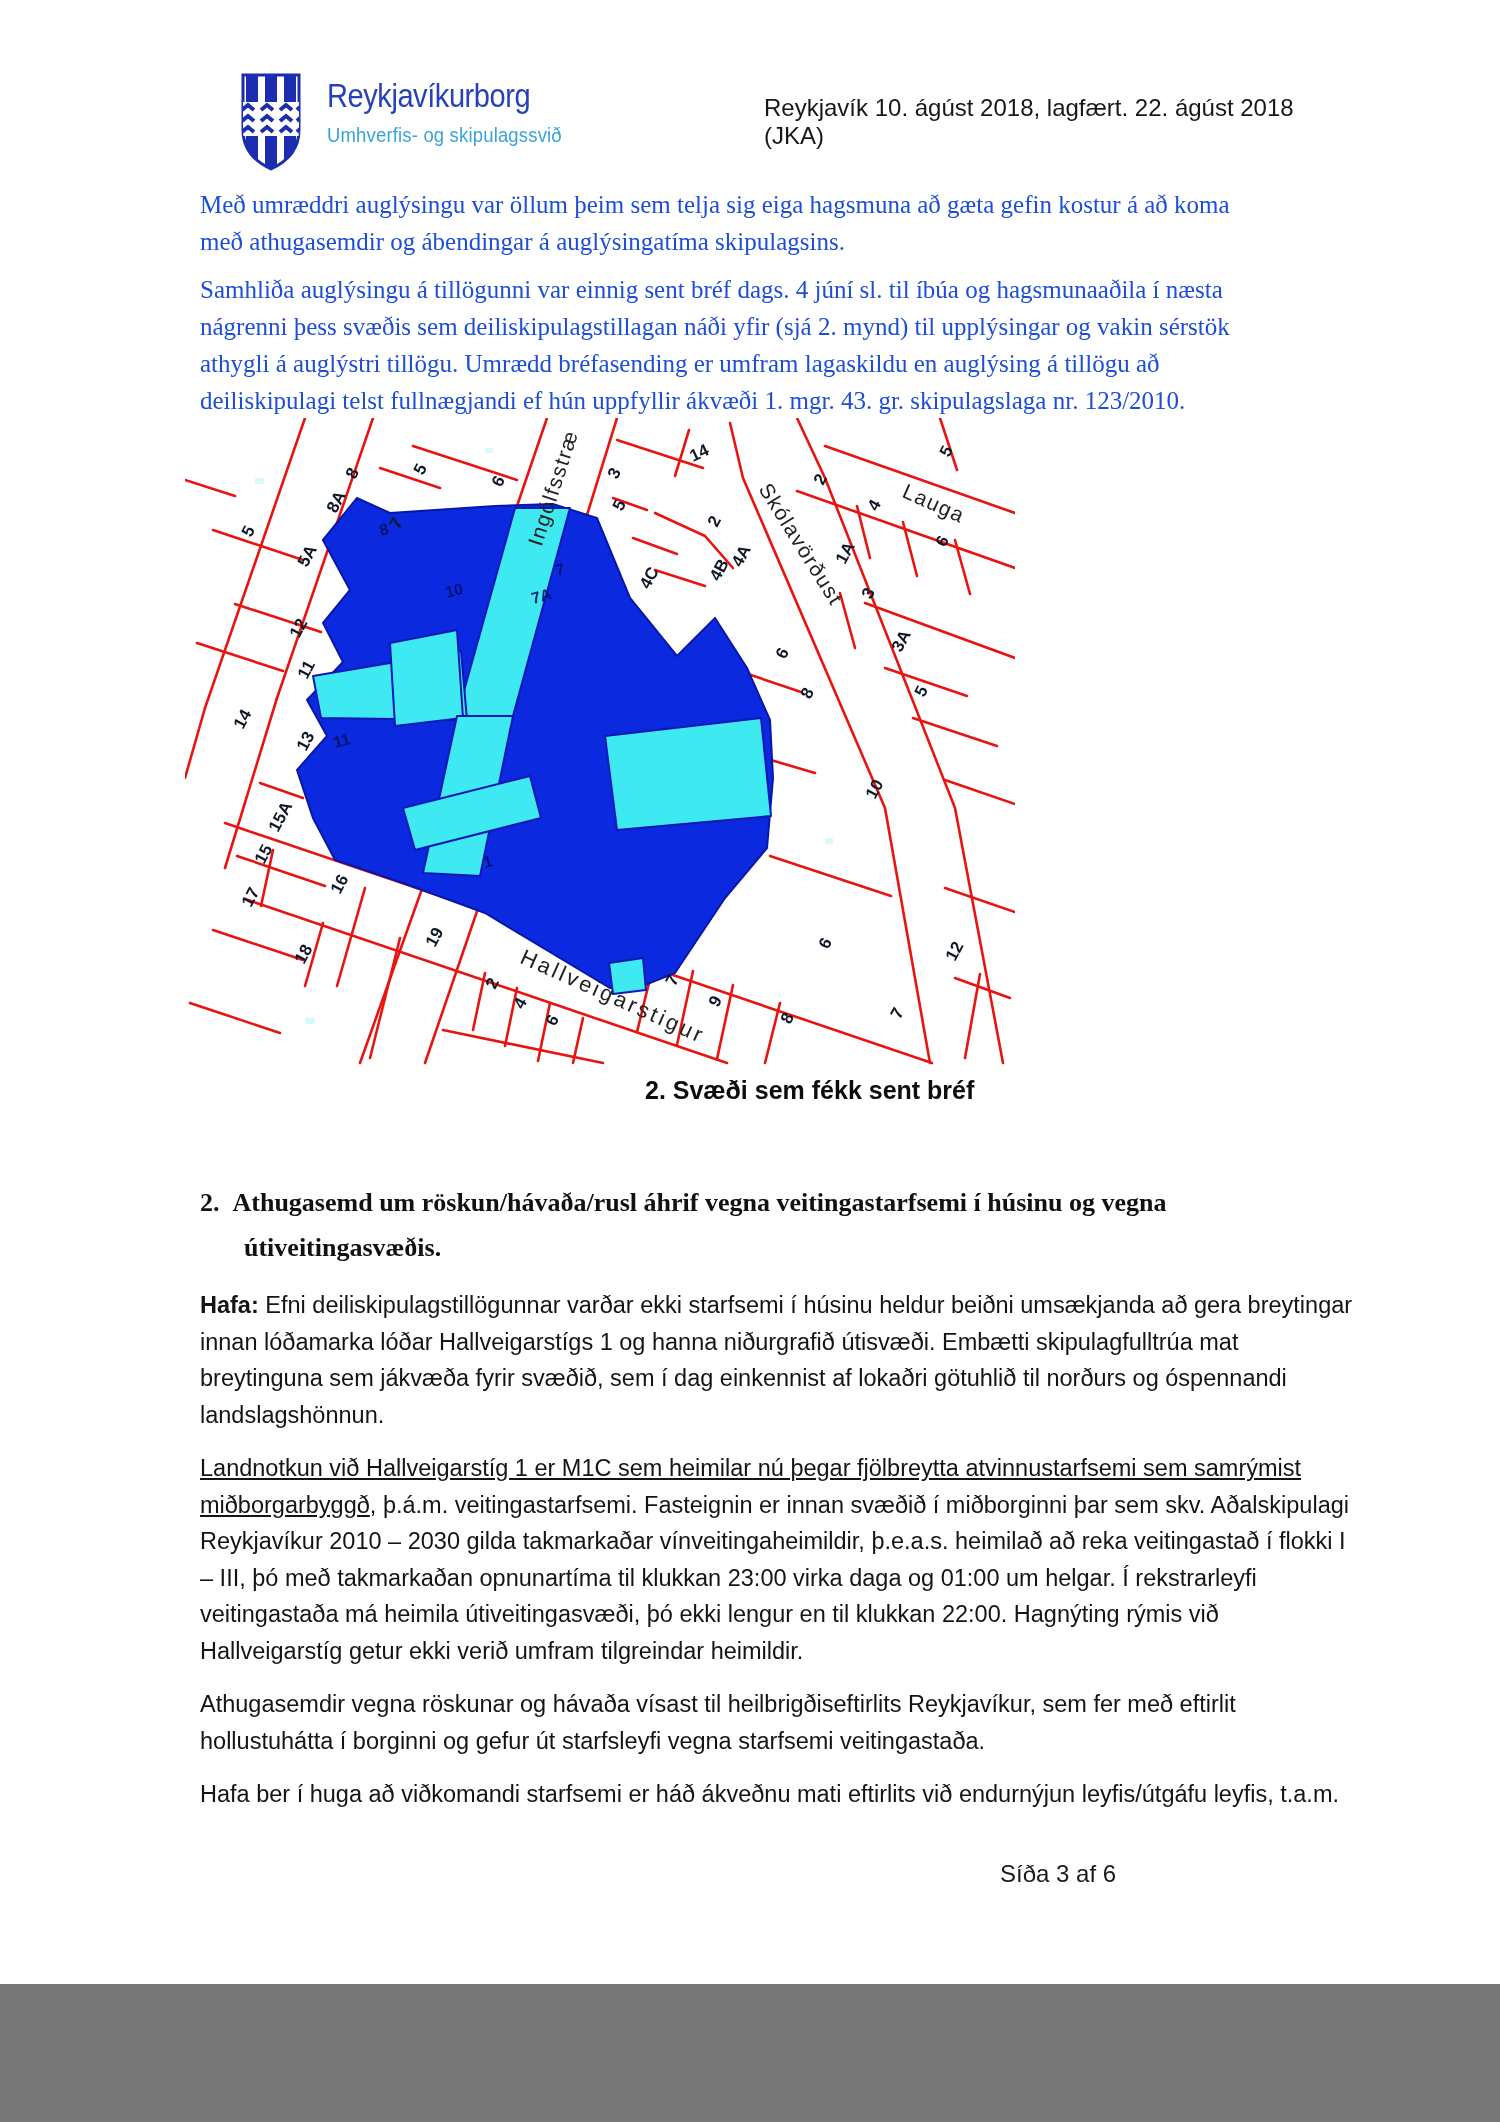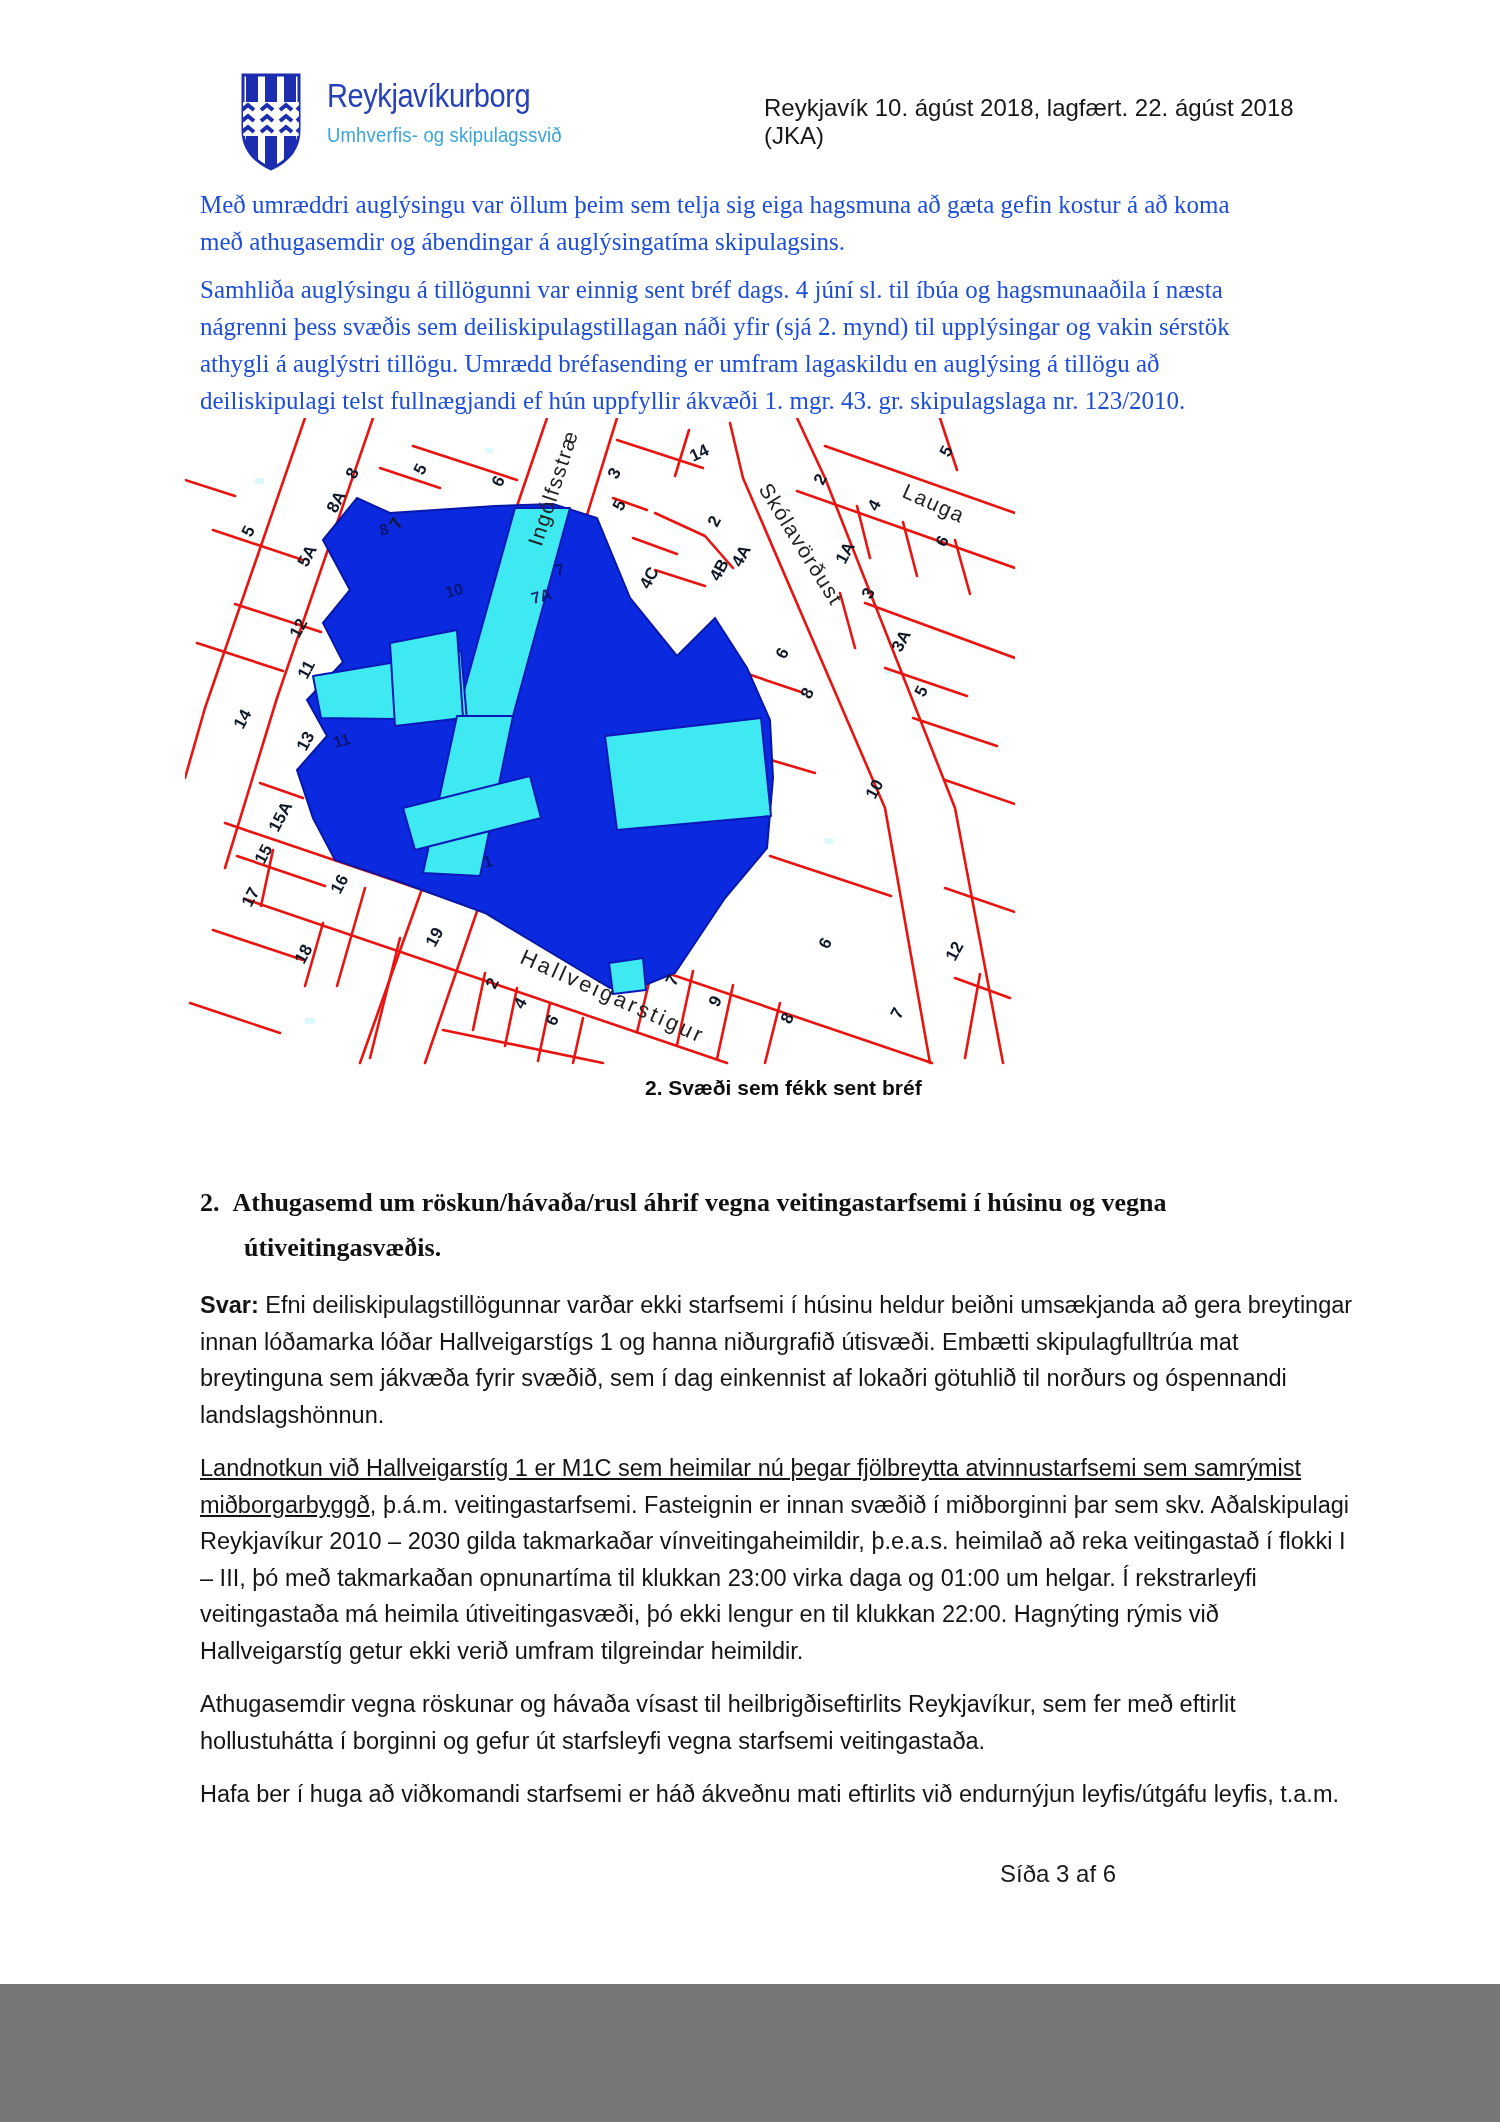--- a/index.html
+++ b/index.html
@@ -13,21 +13,21 @@
   .brand{position:absolute;left:327px;top:78px;line-height:1.1;transform:scaleX(.88);transform-origin:left top;}
   .brand-name{font-size:33px;color:#2742b8;letter-spacing:-.5px;}
   .brand-dept{font-size:21px;color:#39a4da;margin-top:9px;letter-spacing:.2px;}
   .date-line{position:absolute;left:764px;top:94px;width:560px;font-size:24px;color:#171717;}
   
   .intro{position:absolute;left:200px;top:186px;width:1078px;
     font-family:"Liberation Serif",serif;font-size:25px;line-height:37px;color:#1d4ed8;}
   .intro p{margin:0 0 11px 0;}
   
   .map-wrap{position:absolute;left:185px;top:418px;width:830px;height:648px;}
-  .map-caption{position:absolute;left:645px;top:1076px;font-size:21px;font-weight:bold;color:#0d0d0d;}
+  .map-caption{position:absolute;left:645px;top:1076px;font-size:25px;font-weight:bold;color:#0d0d0d;}
   
   .section{position:absolute;left:200px;top:1180px;width:1158px;font-size:23.5px;line-height:36.5px;color:#141414;}
   .section-heading{font-family:"Liberation Serif",serif;font-size:26px;font-weight:bold;
     line-height:45px;padding-left:44px;text-indent:-44px;margin:0 0 19px 0;color:#111;}
   .section p{margin:0 0 17px 0;}
   .u{text-decoration:underline;}
   b.lead{font-weight:bold;}
   .footer{position:absolute;left:1000px;top:1860px;width:302px;text-align:left;font-size:24px;color:#1a1a1a;}
   
   .rl{stroke:#e8140f;stroke-width:2.6;fill:none;stroke-linecap:round;stroke-linejoin:round;}
@@ -222,21 +222,21 @@
         <text class="area-lbl" transform="translate(372 158) rotate(-15)">7</text>
         <text class="area-lbl" transform="translate(150 330) rotate(-15)">11</text>
         <text class="area-lbl" transform="translate(300 450) rotate(-15)">1</text>
       </g>
     </svg>
   </div>
   <div class="map-caption">2. Svæði sem fékk sent bréf</div>
 
   <div class="section">
     <p class="section-heading"><span>2.</span>&nbsp;&nbsp;<span>Athugasemd um röskun/hávaða/rusl áhrif vegna veitingastarfsemi í húsinu og vegna útiveitingasvæðis.</span></p>
-    <p><b class="lead">Svar:</b><span> Efni deiliskipulagstillögunnar varðar ekki starfsemi í húsinu heldur beiðni umsækjanda að gera breytingar innan lóðamarka lóðar Hallveigarstígs 1 og hanna niðurgrafið útisvæði. Embætti skipulagfulltrúa mat breytinguna sem jákvæða fyrir svæðið, sem í dag einkennist af lokaðri götuhlið til norðurs og óspennandi landslagshönnun.</span></p>
+    <p><b class="lead">Hafa:</b><span> Efni deiliskipulagstillögunnar varðar ekki starfsemi í húsinu heldur beiðni umsækjanda að gera breytingar innan lóðamarka lóðar Hallveigarstígs 1 og hanna niðurgrafið útisvæði. Embætti skipulagfulltrúa mat breytinguna sem jákvæða fyrir svæðið, sem í dag einkennist af lokaðri götuhlið til norðurs og óspennandi landslagshönnun.</span></p>
     <p><span class="u">Landnotkun við Hallveigarstíg 1 er M1C sem heimilar nú þegar fjölbreytta atvinnustarfsemi sem samrýmist miðborgarbyggð</span><span>, þ.á.m. veitingastarfsemi. Fasteignin er innan svæðið í miðborginni þar sem skv. Aðalskipulagi Reykjavíkur 2010 – 2030 gilda takmarkaðar vínveitingaheimildir, þ.e.a.s. heimilað að reka veitingastað í flokki I – III, þó með takmarkaðan opnunartíma til klukkan 23:00 virka daga og 01:00 um helgar. Í rekstrarleyfi veitingastaða má heimila útiveitingasvæði, þó ekki lengur en til klukkan 22:00. Hagnýting rýmis við Hallveigarstíg getur ekki verið umfram tilgreindar heimildir.</span></p>
     <p>Athugasemdir vegna röskunar og hávaða vísast til heilbrigðiseftirlits Reykjavíkur, sem fer með eftirlit hollustuhátta í borginni og gefur út starfsleyfi vegna starfsemi veitingastaða.</p>
     <p>Hafa ber í huga að viðkomandi starfsemi er háð ákveðnu mati eftirlits við endurnýjun leyfis/útgáfu leyfis, t.a.m.</p>
   </div>
 
   <div class="footer">Síða 3 af 6</div>
 
 </div>
 
 </body></html>

